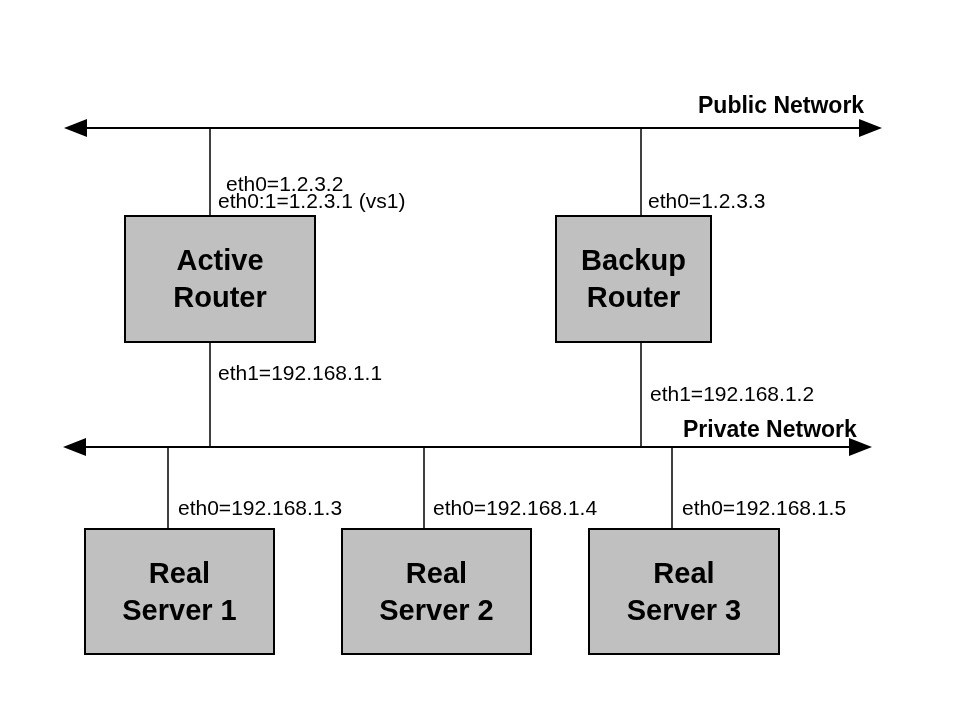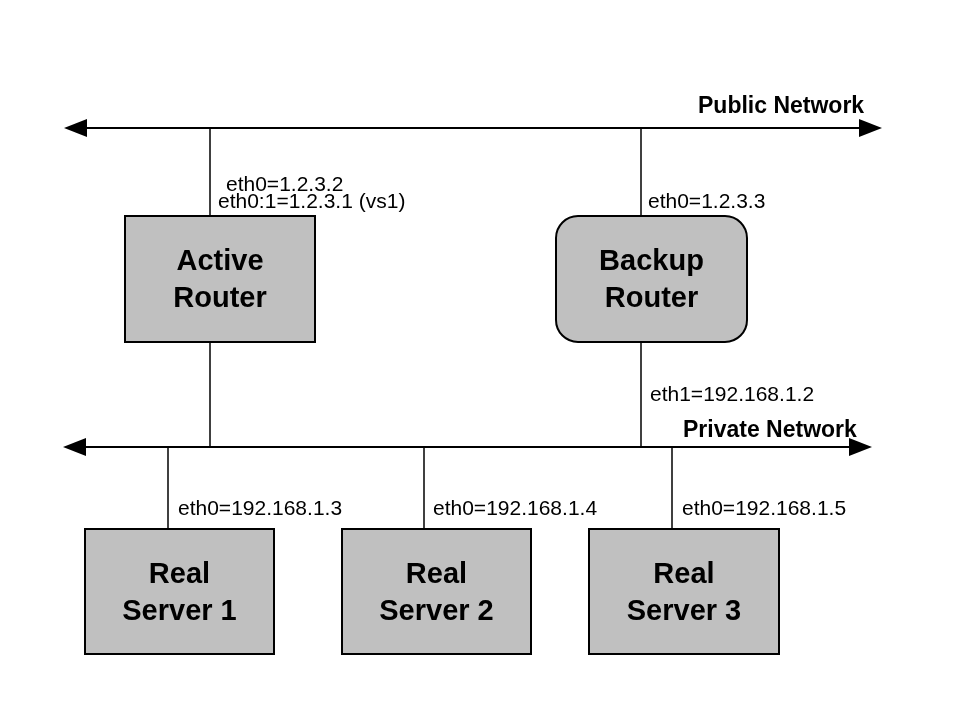--- a/index.html
+++ b/index.html
@@ -74,31 +74,32 @@
     <line x1="672" y1="447" x2="672" y2="529" stroke-width="1.5"></line>
   </svg>
 
   <div class="net-label" style="left:698px; top:92px;">Public Network</div>
   <div class="net-label" style="left:683px; top:416px;">Private Network</div>
 
   <div class="iface-label" style="left:218px; top:172px;margin-left:8px;">eth0=1.2.3.2</div>
   <div class="iface-label" style="left:218px; top:189px;">eth0:1=1.2.3.1 (vs1)</div>
   <div class="iface-label" style="left:648px; top:189px;">eth0=1.2.3.3</div>
 
+  <div class="iface-label" style="left:218px; top:361px;">eth1=192.168.1.1</div>
   <div class="iface-label" style="left:650px; top:382px;">eth1=192.168.1.2</div>
 
   <div class="iface-label" style="left:178px; top:496px;">eth0=192.168.1.3</div>
   <div class="iface-label" style="left:433px; top:496px;">eth0=192.168.1.4</div>
   <div class="iface-label" style="left:682px; top:496px;">eth0=192.168.1.5</div>
 
   <div class="node" style="left:112px; top:215px; width:192px; height:128px;">
     <span>Active
 Router</span>
   </div>
-  <div class="node" style="left:543px; top:215px; width:193px; height:128px;border-radius:23px;">
+  <div class="node" style="left:543px; top:215px; width:157px; height:128px;">
     <span>Backup
 Router</span>
   </div>
 
   <div class="node" style="left:72px; top:528px; width:191px; height:127px;">
     <span>Real
 Server 1</span>
   </div>
   <div class="node" style="left:329px; top:528px; width:191px; height:127px;">
     <span>Real

